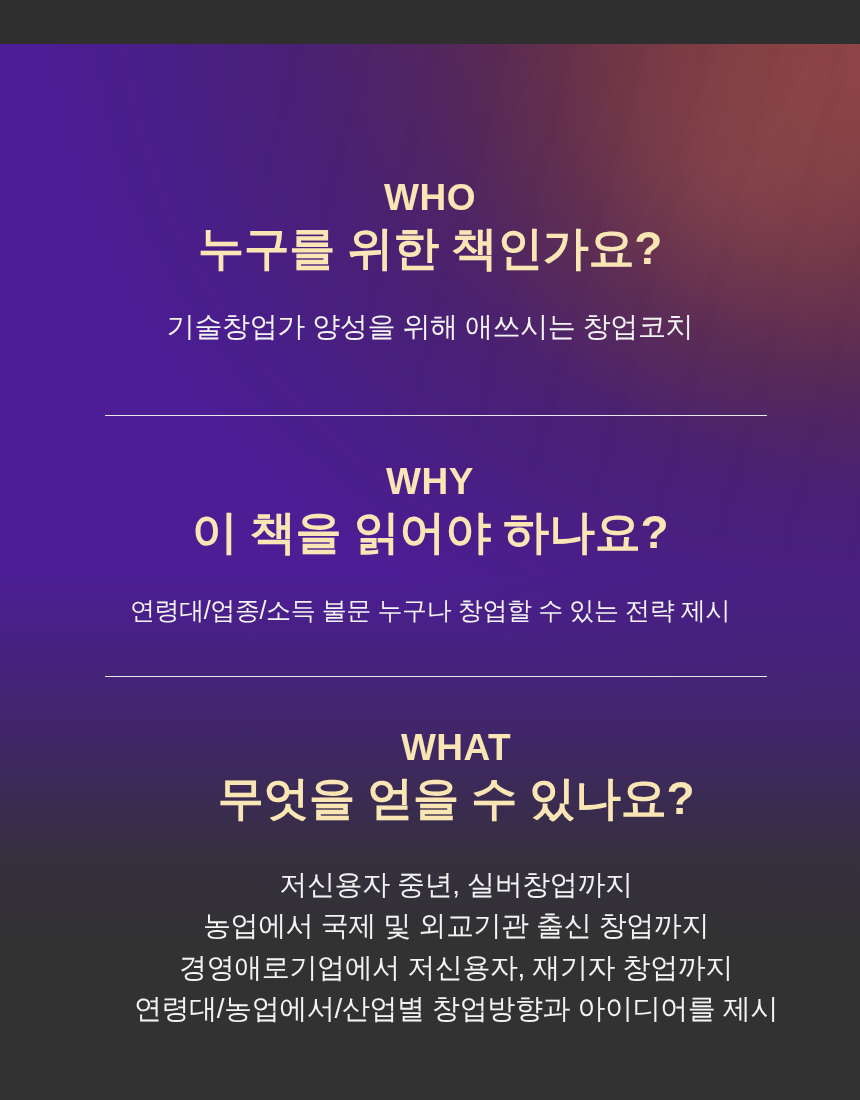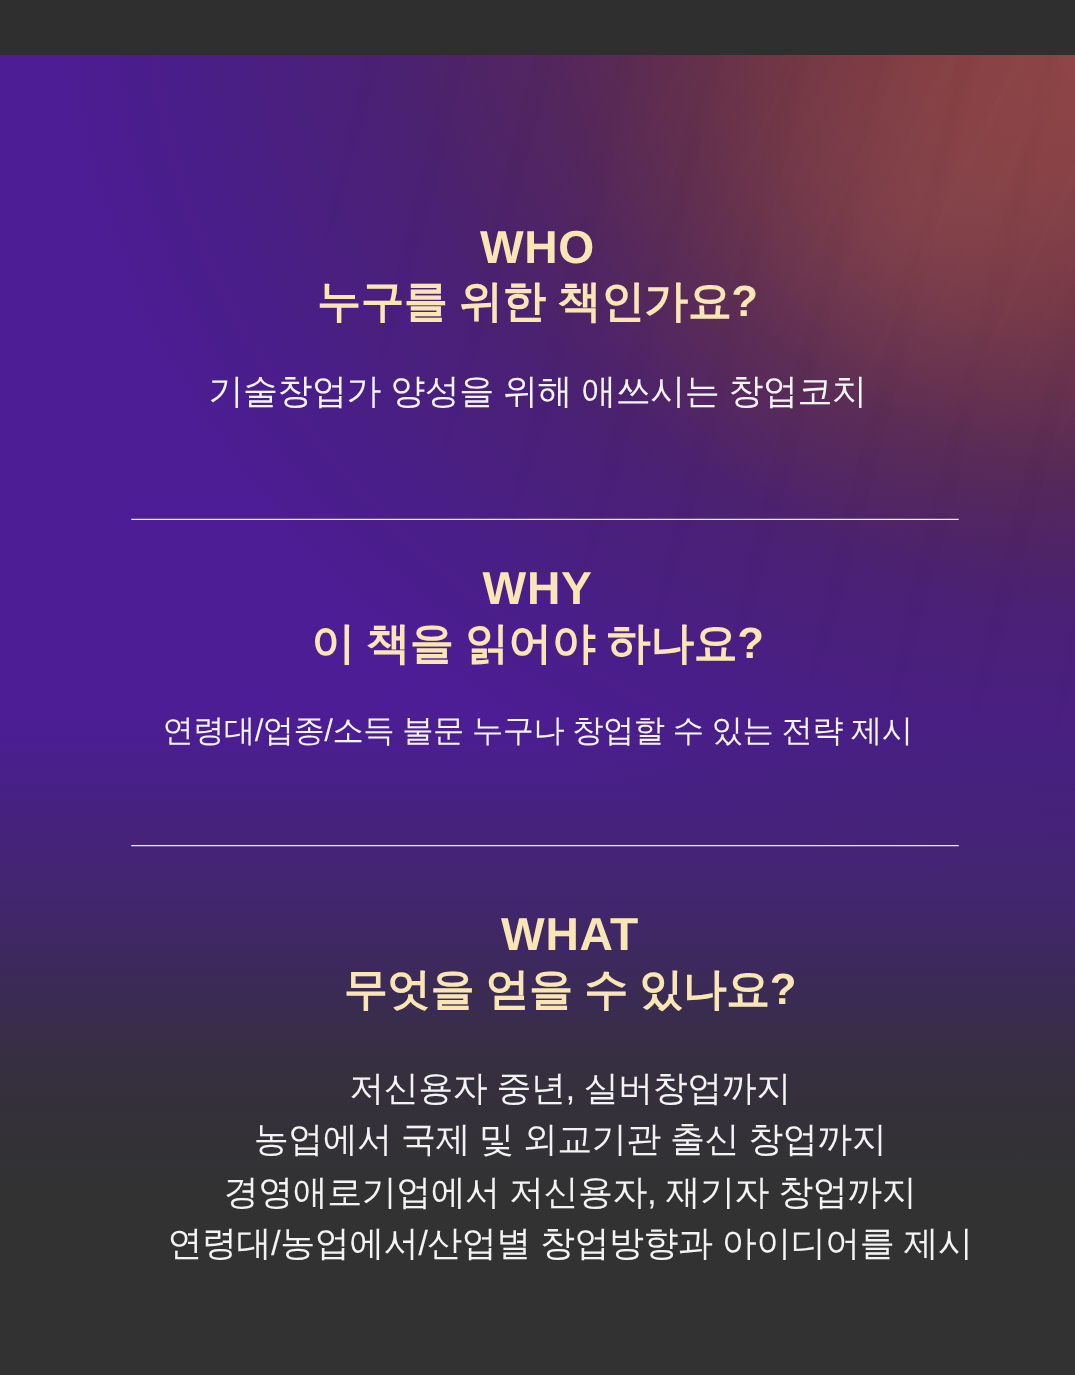--- a/index.html
+++ b/index.html
@@ -102,34 +102,34 @@
     box-sizing: border-box;
   }
 
   .section {
     position: absolute;
     left: 0;
     width: 860px;
     text-align: center;
   }
   #section-who  { top: 134px; }
-  #section-why  { top: 407px; }
+  #section-why  { top: 418px; }
   #section-what { top: 684px; padding-left: 26px; }
 
   .eyebrow {
     color: #fae6b4;
     font-size: 37px;
     font-weight: bold;
     letter-spacing: 0.5px;
     line-height: 1.08;
     margin: 0;
   }
   .subhead {
     color: #fae6b4;
-    font-size: 35px;
+    font-size: 46px;
     font-weight: bold;
     letter-spacing: -0.3px;
     line-height: 1.26;
     margin: 2px 0 0 0;
     white-space: nowrap;
   }
   .body-text {
     color: #f3f3f3;
     font-size: 28px;
     font-weight: 400;

